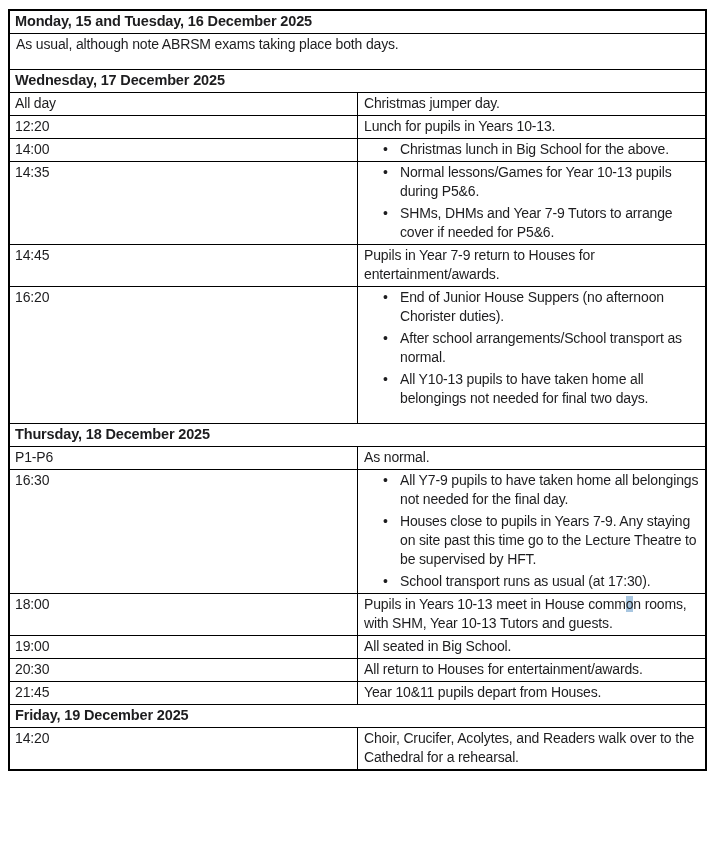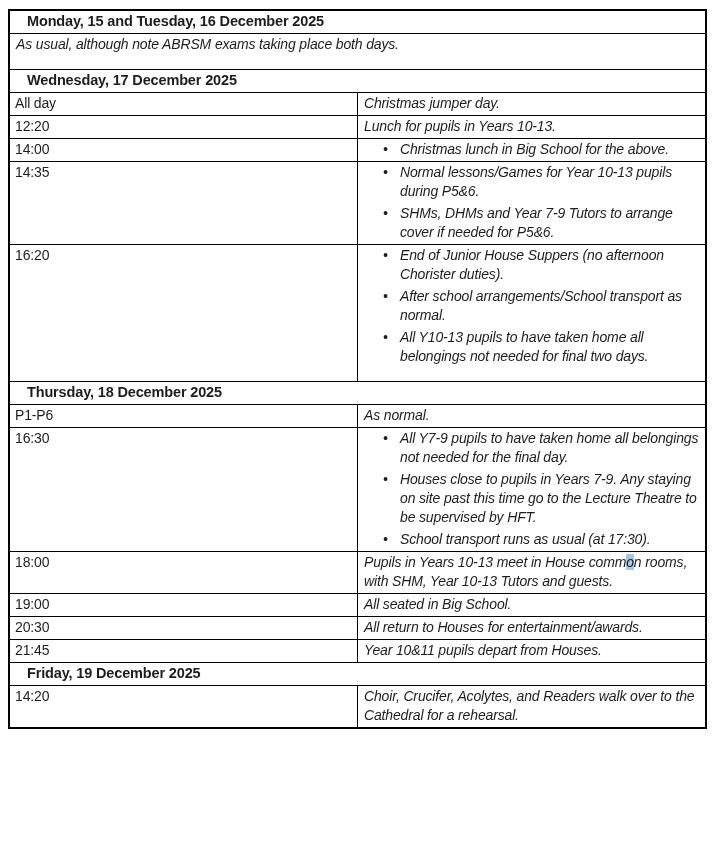--- a/index.html
+++ b/index.html
@@ -26,32 +26,31 @@
     letter-spacing: -0.15px;
   }
   td {
     border: 1px solid #000000;
     vertical-align: top;
     padding: 1px 6px 2px 6px;
   }
   td.day-cell {
     font-weight: bold;
     font-size: 14.5px;
-    padding-left: 17px;
+    padding-left: 5px;
     line-height: 19px;
   }
   td.time-cell {
     width: 92px;
     padding-left: 5px;
     line-height: 19px;
     margin-top: 25px;
   }
   td.content-cell {
     line-height: 19px;
-    font-style: italic;
   }
   td.spacer {
     padding-bottom: 15px;
   }
   .line {
     position: relative;
   }
   .line + .line {
     margin-top: 3px;
   }
@@ -103,20 +102,26 @@
           </td>
         </tr>
         <tr>
           <td class="time-cell">14:35</td>
           <td class="content-cell">
             <div class="line bullet"><span class="bullet-marker">•</span><span>Normal lessons/Games for Year 10-13 pupils during P5&amp;6.</span></div>
             <div class="line bullet"><span class="bullet-marker">•</span><span>SHMs, DHMs and Year 7-9 Tutors to arrange cover if needed for P5&amp;6.</span></div>
           </td>
         </tr>
         <tr>
+          <td class="time-cell">14:45</td>
+          <td class="content-cell">
+            <div class="line"><span>Pupils in Year 7-9 return to Houses for entertainment/awards.</span></div>
+          </td>
+        </tr>
+        <tr>
           <td class="time-cell">16:20</td>
           <td class="content-cell spacer">
             <div class="line bullet"><span class="bullet-marker">•</span><span>End of Junior House Suppers (no afternoon Chorister duties).</span></div>
             <div class="line bullet"><span class="bullet-marker">•</span><span>After school arrangements/School transport as normal.</span></div>
             <div class="line bullet"><span class="bullet-marker">•</span><span>All Y10-13 pupils to have taken home all belongings not needed for final two days.</span></div>
           </td>
         </tr>
         <tr>
           <td colspan="2" class="day-cell">Thursday, 18 December 2025</td>
         </tr>

